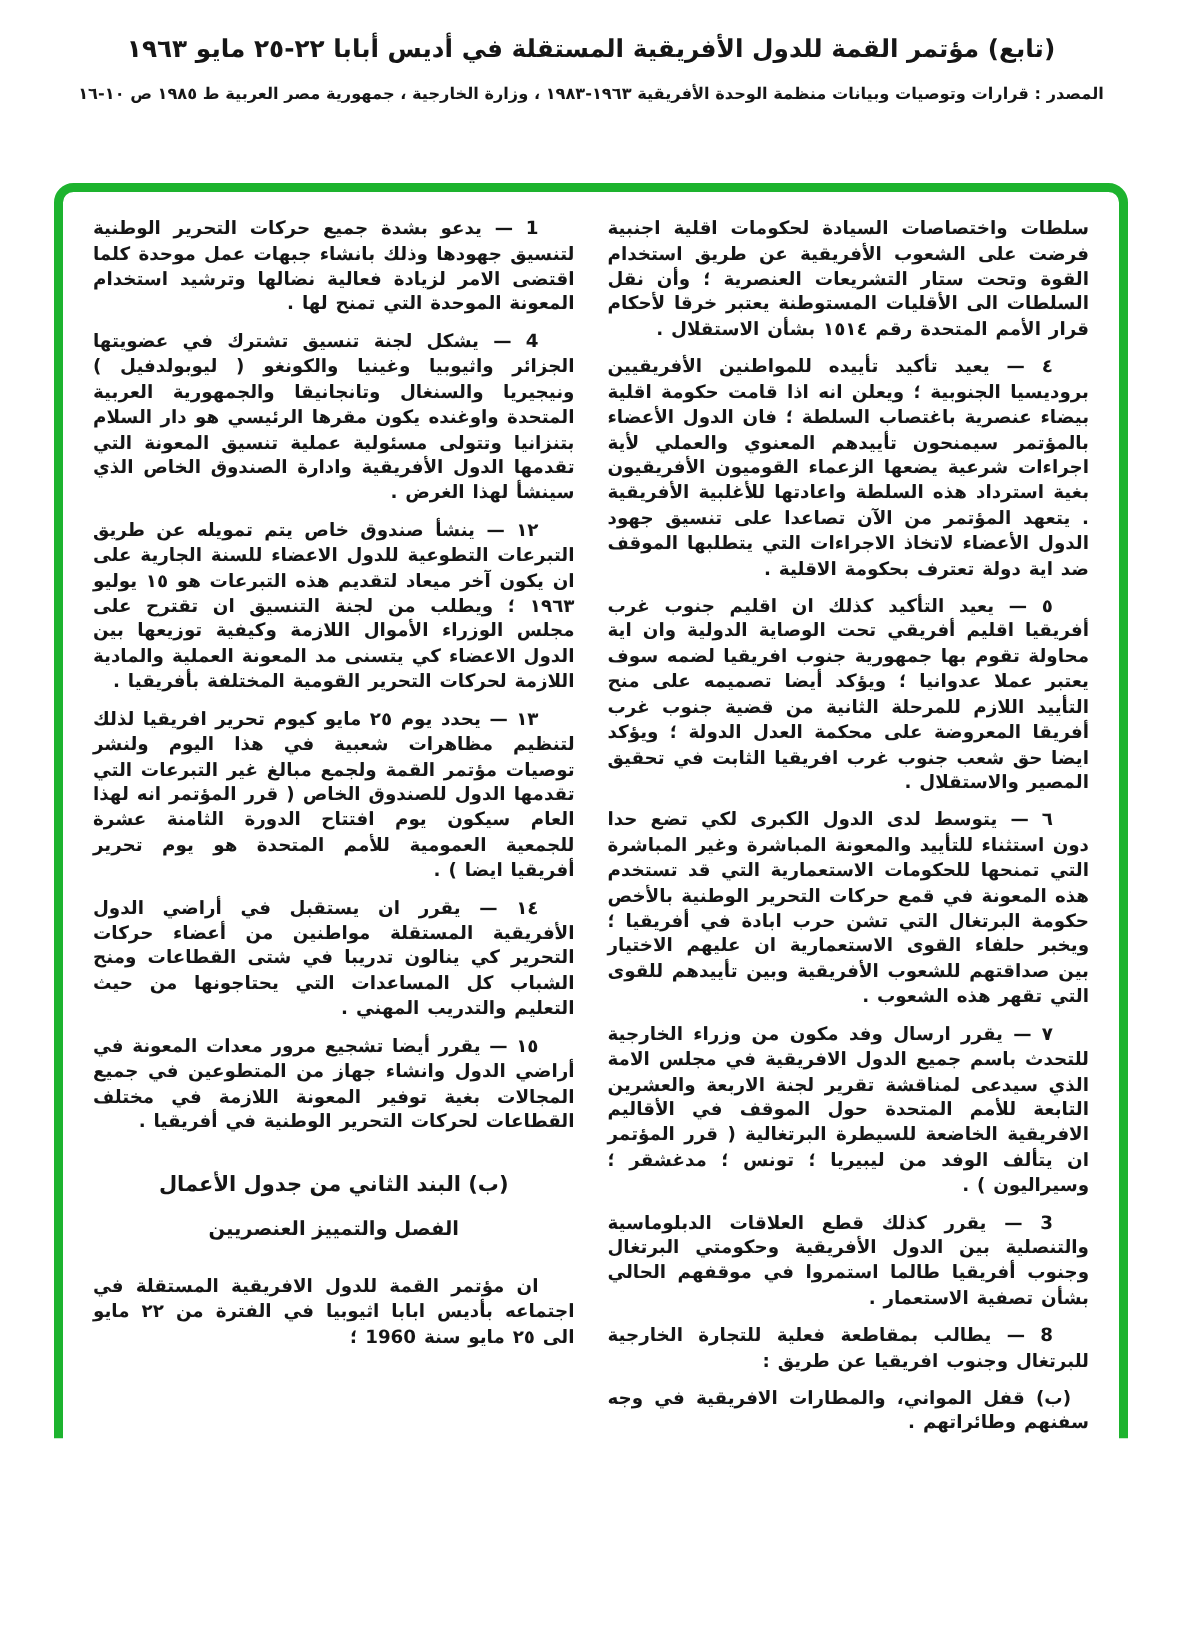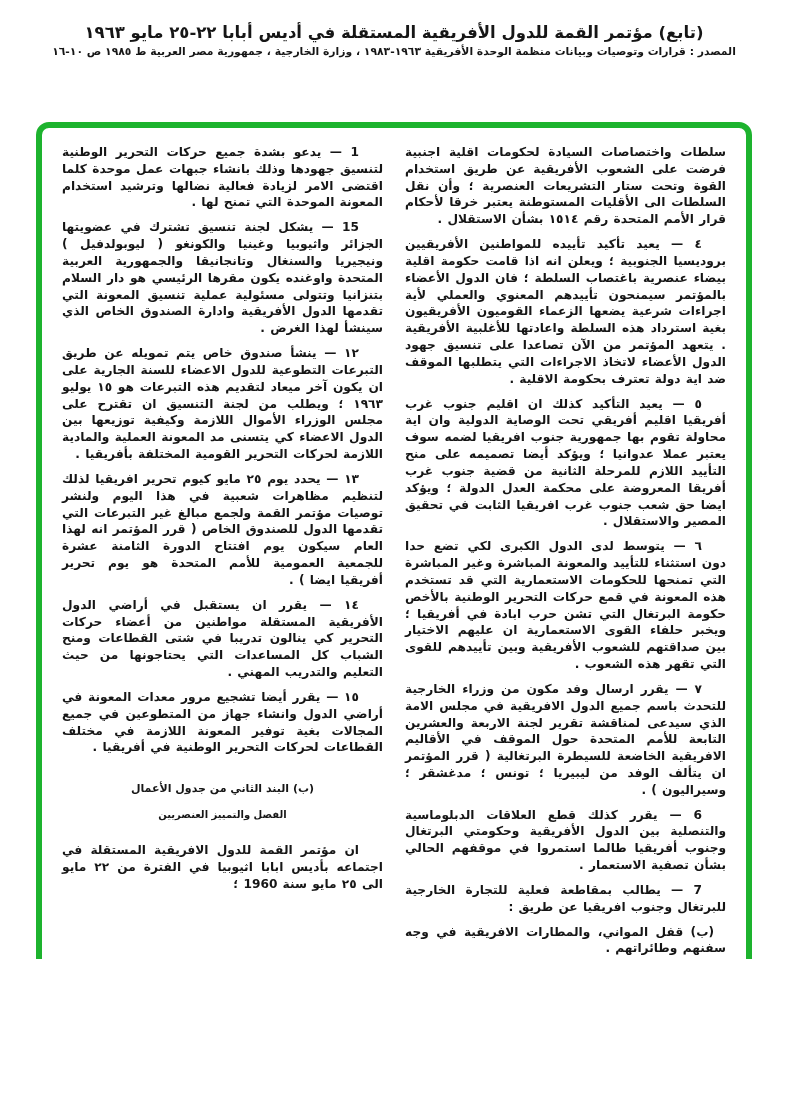--- a/index.html
+++ b/index.html
@@ -3,39 +3,39 @@
 <meta charset="utf-8">
 <style>
   html,body{margin:0;padding:0;background:#ffffff;}
   .page{
     position:relative;width:788px;height:959px;background:#ffffff;
     font-family:"DejaVu Sans",sans-serif;direction:rtl;overflow:hidden;
     color:var(--text-ink,#161616);
   }
   .header{position:absolute;top:22px;left:0;right:0;text-align:center;}
   .doc-title{font-size:16.5px;font-weight:bold;letter-spacing:0;line-height:1.3;}
-  .doc-source{margin-top:2px;font-size:10.8px;font-weight:bold;}
+  .doc-source{margin-top:13px;font-size:10.8px;font-weight:bold;}
   .frame{
     position:absolute;top:122px;right:36px;width:716px;height:918px;
     box-sizing:border-box;border:6px solid var(--border-green,#1db32e);
     border-radius:13px;padding:16px 20px 8px 20px;background:#ffffff;
     display:flex;gap:22px;overflow:hidden;
   }
   .col{flex:1 1 0;min-width:0;}
   .para{
     margin:0 0 8px 0;font-size:12.2px;line-height:1.38;font-weight:bold;
     text-align:justify;word-spacing:1px;
   }
   .indent{text-indent:24px;}
   .indent-sm{text-indent:12px;}
   .agenda-head{
-    text-align:center;font-weight:bold;font-size:11px;margin:26px 0 4px 0;
+    text-align:center;font-weight:bold;font-size:14px;margin:26px 0 4px 0;
   }
   .agenda-sub{
-    text-align:center;font-weight:bold;font-size:10px;margin:14px 0 22px 0;
+    text-align:center;font-weight:bold;font-size:13px;margin:14px 0 22px 0;
   }
   .page-number{
     position:absolute;top:1062px;left:0;right:0;text-align:center;
     font-size:14px;font-weight:bold;
   }
 </style>
 </head>
 <body>
 
 <div class="page">
@@ -46,29 +46,29 @@
   </div>
 
   <div class="frame">
 
     <section class="col">
       <p class="para">سلطات واختصاصات السيادة لحكومات اقلية اجنبية فرضت على الشعوب الأفريقية عن طريق استخدام القوة وتحت ستار التشريعات العنصرية ؛ وأن نقل السلطات الى الأقليات المستوطنة يعتبر خرقا لأحكام قرار الأمم المتحدة رقم ١٥١٤ بشأن الاستقلال .</p>
       <p class="para indent">٤ — يعيد تأكيد تأييده للمواطنين الأفريقيين بروديسيا الجنوبية ؛ ويعلن انه اذا قامت حكومة اقلية بيضاء عنصرية باغتصاب السلطة ؛ فان الدول الأعضاء بالمؤتمر سيمنحون تأييدهم المعنوي والعملي لأية اجراءات شرعية يضعها الزعماء القوميون الأفريقيون بغية استرداد هذه السلطة واعادتها للأغلبية الأفريقية . يتعهد المؤتمر من الآن تصاعدا على تنسيق جهود الدول الأعضاء لاتخاذ الاجراءات التي يتطلبها الموقف ضد اية دولة تعترف بحكومة الاقلية .</p>
       <p class="para indent">٥ — يعيد التأكيد كذلك ان اقليم جنوب غرب أفريقيا اقليم أفريقي تحت الوصاية الدولية وان اية محاولة تقوم بها جمهورية جنوب افريقيا لضمه سوف يعتبر عملا عدوانيا ؛ ويؤكد أيضا تصميمه على منح التأييد اللازم للمرحلة الثانية من قضية جنوب غرب أفريقا المعروضة على محكمة العدل الدولة ؛ ويؤكد ايضا حق شعب جنوب غرب افريقيا الثابت في تحقيق المصير والاستقلال .</p>
       <p class="para indent">٦ — يتوسط لدى الدول الكبرى لكي تضع حدا دون استثناء للتأييد والمعونة المباشرة وغير المباشرة التي تمنحها للحكومات الاستعمارية التي قد تستخدم هذه المعونة في قمع حركات التحرير الوطنية بالأخص حكومة البرتغال التي تشن حرب ابادة في أفريقيا ؛ ويخبر حلفاء القوى الاستعمارية ان عليهم الاختيار بين صداقتهم للشعوب الأفريقية وبين تأييدهم للقوى التي تقهر هذه الشعوب .</p>
       <p class="para indent">٧ — يقرر ارسال وفد مكون من وزراء الخارجية للتحدث باسم جميع الدول الافريقية في مجلس الامة الذي سيدعى لمناقشة تقرير لجنة الاربعة والعشرين التابعة للأمم المتحدة حول الموقف في الأقاليم الافريقية الخاضعة للسيطرة البرتغالية ( قرر المؤتمر ان يتألف الوفد من ليبيريا ؛ تونس ؛ مدغشقر ؛ وسيراليون ) .</p>
-      <p class="para indent">6 — يقرر كذلك قطع العلاقات الدبلوماسية والتنصلية بين الدول الأفريقية وحكومتي البرتغال وجنوب أفريقيا طالما استمروا في موقفهم الحالي بشأن تصفية الاستعمار .</p>
-      <p class="para indent">7 — يطالب بمقاطعة فعلية للتجارة الخارجية للبرتغال وجنوب افريقيا عن طريق :</p>
+      <p class="para indent">3 — يقرر كذلك قطع العلاقات الدبلوماسية والتنصلية بين الدول الأفريقية وحكومتي البرتغال وجنوب أفريقيا طالما استمروا في موقفهم الحالي بشأن تصفية الاستعمار .</p>
+      <p class="para indent">8 — يطالب بمقاطعة فعلية للتجارة الخارجية للبرتغال وجنوب افريقيا عن طريق :</p>
       <p class="para indent-sm">(ب) قفل المواني، والمطارات الافريقية في وجه سفنهم وطائراتهم .</p>
       <p class="para indent-sm">( ا ) منع استيراد السلع من هاتين الدولتين .</p>
     </section>
 
     <section class="col">
       <p class="para indent">1 — يدعو بشدة جميع حركات التحرير الوطنية لتنسيق جهودها وذلك بانشاء جبهات عمل موحدة كلما اقتضى الامر لزيادة فعالية نضالها وترشيد استخدام المعونة الموحدة التي تمنح لها .</p>
-      <p class="para indent">15 — يشكل لجنة تنسيق تشترك في عضويتها الجزائر واثيوبيا وغينيا والكونغو ( ليوبولدفيل ) ونيجيريا والسنغال وتانجانيقا والجمهورية العربية المتحدة واوغنده يكون مقرها الرئيسي هو دار السلام بتنزانيا وتتولى مسئولية عملية تنسيق المعونة التي تقدمها الدول الأفريقية وادارة الصندوق الخاص الذي سينشأ لهذا الغرض .</p>
+      <p class="para indent">4 — يشكل لجنة تنسيق تشترك في عضويتها الجزائر واثيوبيا وغينيا والكونغو ( ليوبولدفيل ) ونيجيريا والسنغال وتانجانيقا والجمهورية العربية المتحدة واوغنده يكون مقرها الرئيسي هو دار السلام بتنزانيا وتتولى مسئولية عملية تنسيق المعونة التي تقدمها الدول الأفريقية وادارة الصندوق الخاص الذي سينشأ لهذا الغرض .</p>
       <p class="para indent">١٢ — ينشأ صندوق خاص يتم تمويله عن طريق التبرعات التطوعية للدول الاعضاء للسنة الجارية على ان يكون آخر ميعاد لتقديم هذه التبرعات هو ١٥ يوليو ١٩٦٣ ؛ ويطلب من لجنة التنسيق ان تقترح على مجلس الوزراء الأموال اللازمة وكيفية توزيعها بين الدول الاعضاء كي يتسنى مد المعونة العملية والمادية اللازمة لحركات التحرير القومية المختلفة بأفريقيا .</p>
       <p class="para indent">١٣ — يحدد يوم ٢٥ مايو كيوم تحرير افريقيا لذلك لتنظيم مظاهرات شعبية في هذا اليوم ولنشر توصيات مؤتمر القمة ولجمع مبالغ غير التبرعات التي تقدمها الدول للصندوق الخاص ( قرر المؤتمر انه لهذا العام سيكون يوم افتتاح الدورة الثامنة عشرة للجمعية العمومية للأمم المتحدة هو يوم تحرير أفريقيا ايضا ) .</p>
       <p class="para indent">١٤ — يقرر ان يستقبل في أراضي الدول الأفريقية المستقلة مواطنين من أعضاء حركات التحرير كي ينالون تدريبا في شتى القطاعات ومنح الشباب كل المساعدات التي يحتاجونها من حيث التعليم والتدريب المهني .</p>
       <p class="para indent">١٥ — يقرر أيضا تشجيع مرور معدات المعونة في أراضي الدول وانشاء جهاز من المتطوعين في جميع المجالات بغية توفير المعونة اللازمة في مختلف القطاعات لحركات التحرير الوطنية في أفريقيا .</p>
 
       <div class="agenda-head">(ب) البند الثاني من جدول الأعمال</div>
       <div class="agenda-sub">الفصل والتمييز العنصريين</div>
 
       <p class="para indent">ان مؤتمر القمة للدول الافريقية المستقلة في اجتماعه بأديس ابابا اثيوبيا في الفترة من ٢٢ مايو الى ٢٥ مايو سنة 1960 ؛</p>
     </section>

